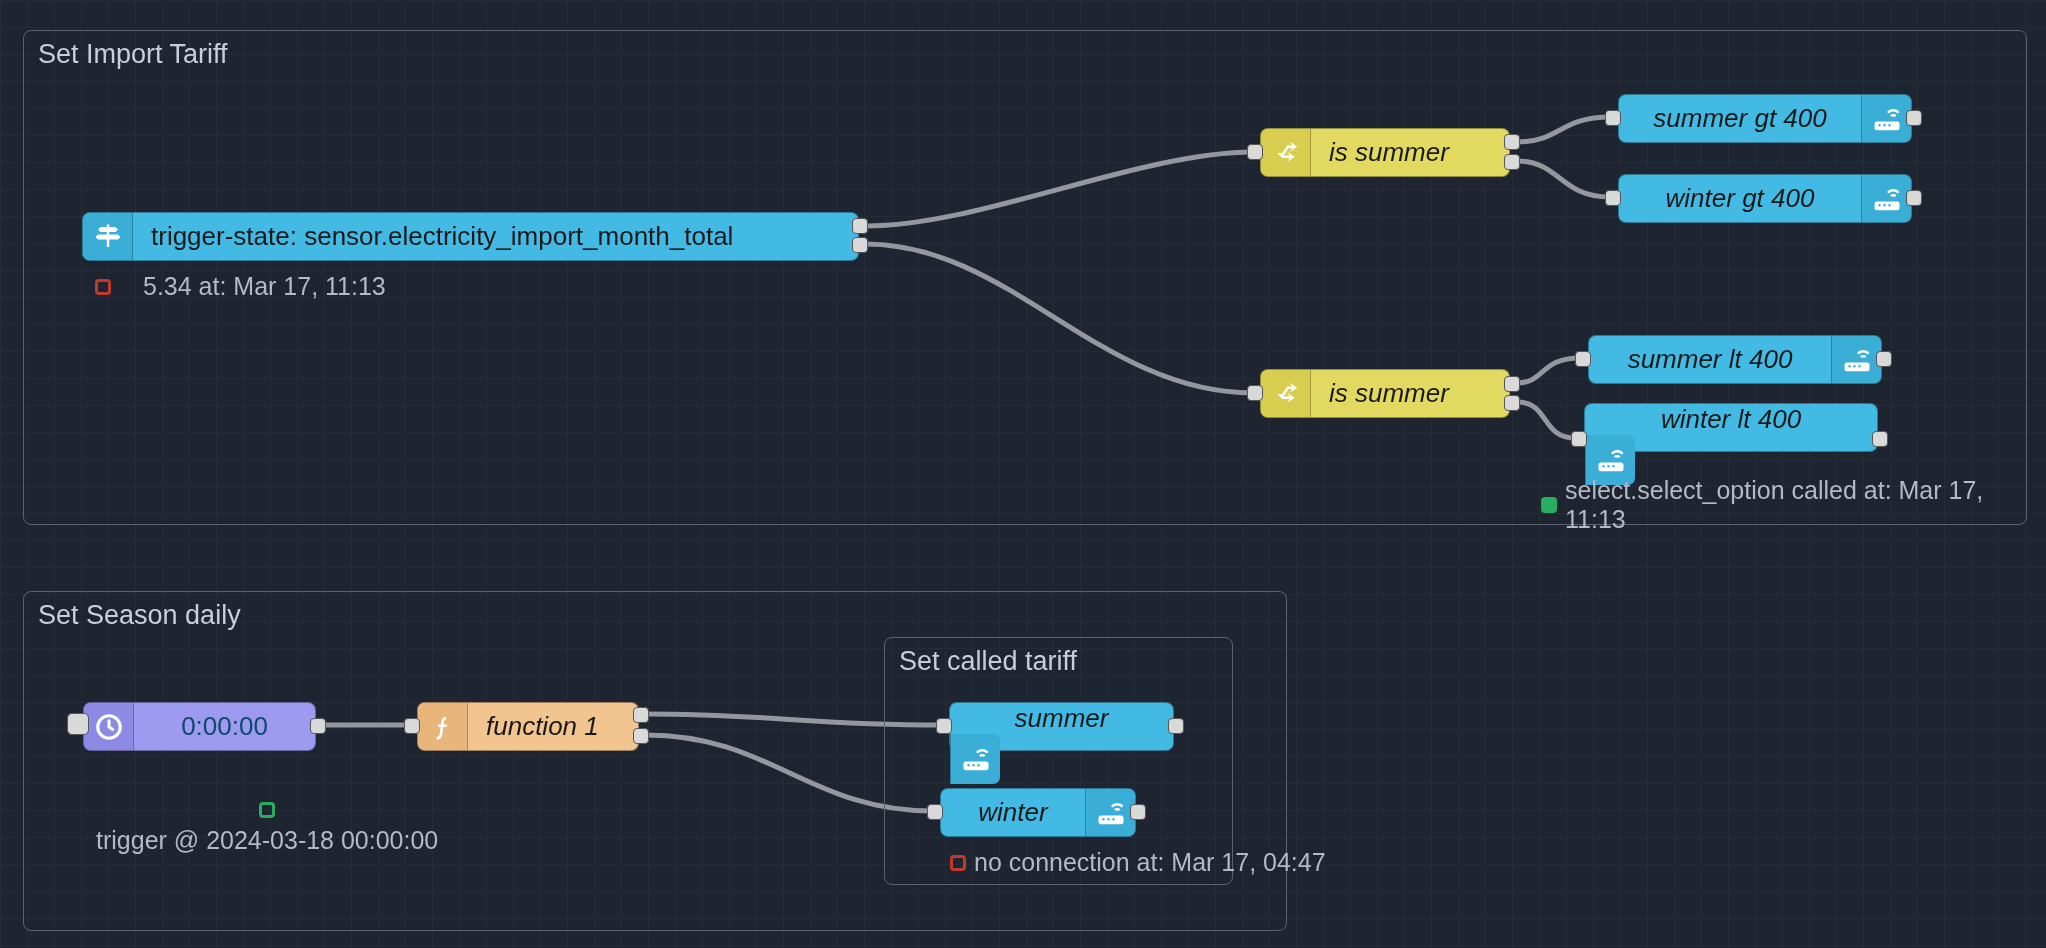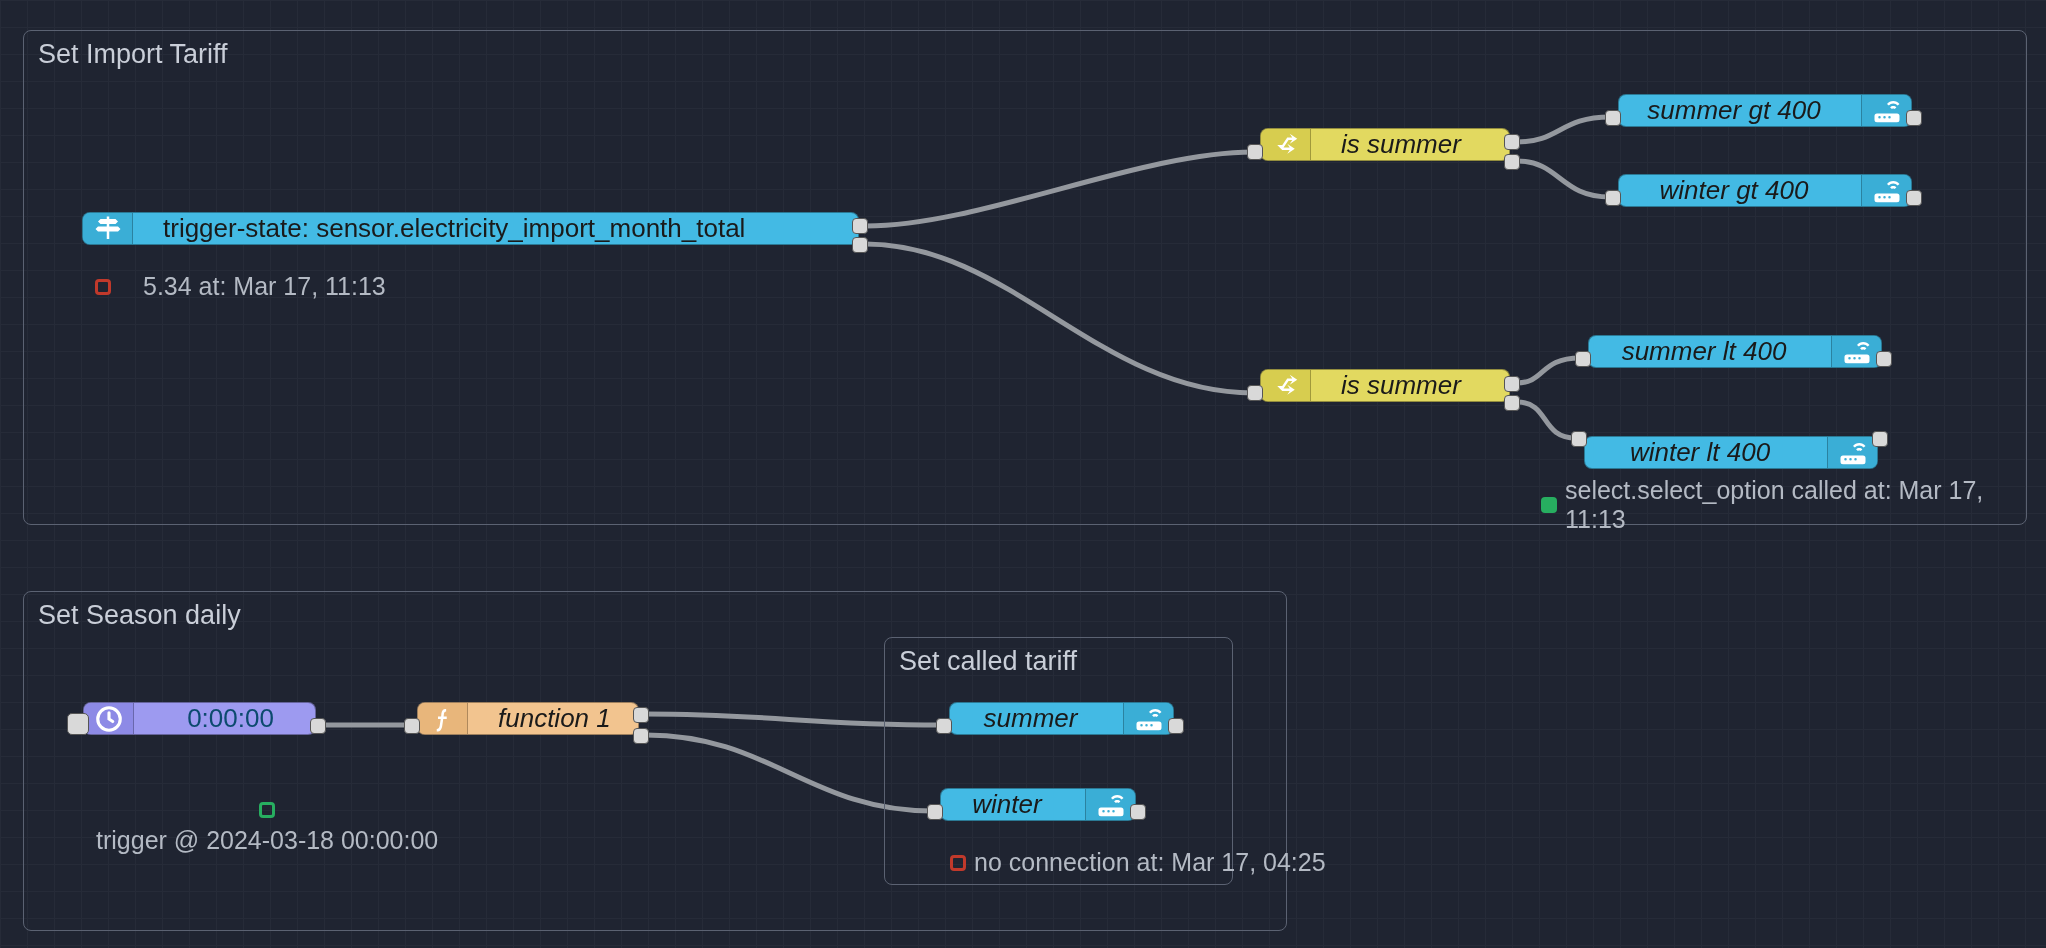--- a/index.html
+++ b/index.html
@@ -33,28 +33,27 @@
   }
   .group-label {
     position: absolute;
     top: 8px; left: 14px;
     color: #c9ced8;
     font-size: 27px;
     z-index: 3;
   }
   .node {
     position: absolute;
-    height: 33px;
+    height: 49px;
     border-radius: 8px;
     display: flex;
     align-items: stretch;
     border: 1px solid rgba(0,0,0,0.35);
     z-index: 3;
     cursor: move;
-    gap: 12px;
   }
   .node .icon {
     display: flex;
     align-items: center;
     justify-content: center;
     width: 50px;
     flex: 0 0 50px;
     border-right: 1px solid rgba(0,0,0,0.25);
     border-radius: 7px 0 0 7px;
   }
@@ -204,21 +203,21 @@
     <div class="label italic" style="justify-content:center;">summer lt 400</div>
     <div class="icon icon-right">
       <svg width="30" height="30" viewBox="0 0 24 24">
           <path fill="#fff" d="M4 14h16a2 2 0 0 1 2 2v3a2 2 0 0 1-2 2H4a2 2 0 0 1-2-2v-3a2 2 0 0 1 2-2zm1 3a1 1 0 1 0 2 0 1 1 0 0 0-2 0zm4 0a1 1 0 1 0 2 0 1 1 0 0 0-2 0zm4 0a1 1 0 1 0 2 0 1 1 0 0 0-2 0zM17 4c-2 0-3.8.9-5 2.3l1.5 1.3C14.4 6.6 15.6 6 17 6s2.6.6 3.5 1.6L22 6.3C20.8 4.9 19 4 17 4zm0 4c-1 0-1.9.4-2.5 1.1l1.5 1.3c.3-.3.6-.4 1-.4s.7.1 1 .4l1.5-1.3C18.9 8.4 18 8 17 8z"></path>
         </svg>
     </div>
   </div>
   <div class="port" style="left:1575px; top:351px;"></div>
   <div class="port" style="left:1876px; top:351px;"></div>
 
-  <div class="node blue" style="left:1584px; top:436px; width:294px;">
+  <div class="node blue" style="left:1584px; top:403px; width:294px;flex-direction:column;">
     <div class="label italic" style="justify-content:center;">winter lt 400</div>
     <div class="icon icon-right">
       <svg width="30" height="30" viewBox="0 0 24 24">
           <path fill="#fff" d="M4 14h16a2 2 0 0 1 2 2v3a2 2 0 0 1-2 2H4a2 2 0 0 1-2-2v-3a2 2 0 0 1 2-2zm1 3a1 1 0 1 0 2 0 1 1 0 0 0-2 0zm4 0a1 1 0 1 0 2 0 1 1 0 0 0-2 0zm4 0a1 1 0 1 0 2 0 1 1 0 0 0-2 0zM17 4c-2 0-3.8.9-5 2.3l1.5 1.3C14.4 6.6 15.6 6 17 6s2.6.6 3.5 1.6L22 6.3C20.8 4.9 19 4 17 4zm0 4c-1 0-1.9.4-2.5 1.1l1.5 1.3c.3-.3.6-.4 1-.4s.7.1 1 .4l1.5-1.3C18.9 8.4 18 8 17 8z"></path>
         </svg>
     </div>
   </div>
   <div class="port" style="left:1571px; top:431px;"></div>
   <div class="port" style="left:1872px; top:431px;"></div>
 
@@ -256,21 +255,21 @@
       <svg width="30" height="30" viewBox="0 0 24 24">
           <path fill="#fff" d="M14 4c-2 0-3 1.5-3.3 3.5L10.5 10H8v2h2.2l-.8 5c-.3 2-.9 3-2.4 3v2c3 0 4-2 4.4-4.7L12.2 12H15v-2h-2.5l.2-1.8c.2-1.5.6-2.2 1.8-2.2V4z"></path>
         </svg>
     </div>
     <div class="label italic">function 1</div>
   </div>
   <div class="port" style="left:404px; top:718px;"></div>
   <div class="port" style="left:633px; top:707px;"></div>
   <div class="port" style="left:633px; top:728px;"></div>
 
-  <div class="node blue" style="left:949px; top:702px; width:225px;">
+  <div class="node blue" style="left:949px; top:702px; width:225px;flex-direction:column;">
     <div class="label italic" style="justify-content:center;">summer</div>
     <div class="icon icon-right">
       <svg width="30" height="30" viewBox="0 0 24 24">
           <path fill="#fff" d="M4 14h16a2 2 0 0 1 2 2v3a2 2 0 0 1-2 2H4a2 2 0 0 1-2-2v-3a2 2 0 0 1 2-2zm1 3a1 1 0 1 0 2 0 1 1 0 0 0-2 0zm4 0a1 1 0 1 0 2 0 1 1 0 0 0-2 0zm4 0a1 1 0 1 0 2 0 1 1 0 0 0-2 0zM17 4c-2 0-3.8.9-5 2.3l1.5 1.3C14.4 6.6 15.6 6 17 6s2.6.6 3.5 1.6L22 6.3C20.8 4.9 19 4 17 4zm0 4c-1 0-1.9.4-2.5 1.1l1.5 1.3c.3-.3.6-.4 1-.4s.7.1 1 .4l1.5-1.3C18.9 8.4 18 8 17 8z"></path>
         </svg>
     </div>
   </div>
   <div class="port" style="left:936px; top:718px;"></div>
   <div class="port" style="left:1168px; top:718px;"></div>
 
@@ -280,16 +279,16 @@
       <svg width="30" height="30" viewBox="0 0 24 24">
           <path fill="#fff" d="M4 14h16a2 2 0 0 1 2 2v3a2 2 0 0 1-2 2H4a2 2 0 0 1-2-2v-3a2 2 0 0 1 2-2zm1 3a1 1 0 1 0 2 0 1 1 0 0 0-2 0zm4 0a1 1 0 1 0 2 0 1 1 0 0 0-2 0zm4 0a1 1 0 1 0 2 0 1 1 0 0 0-2 0zM17 4c-2 0-3.8.9-5 2.3l1.5 1.3C14.4 6.6 15.6 6 17 6s2.6.6 3.5 1.6L22 6.3C20.8 4.9 19 4 17 4zm0 4c-1 0-1.9.4-2.5 1.1l1.5 1.3c.3-.3.6-.4 1-.4s.7.1 1 .4l1.5-1.3C18.9 8.4 18 8 17 8z"></path>
         </svg>
     </div>
   </div>
   <div class="port" style="left:927px; top:804px;"></div>
   <div class="port" style="left:1130px; top:804px;"></div>
 
   <div class="status" style="left:950px; top:848px;">
     <div class="status-dot red"></div>
-    <span>no connection at: Mar 17, 04:25</span>
+    <span>no connection at: Mar 17, 04:47</span>
   </div>
 
 </div>
 
 </body></html>

